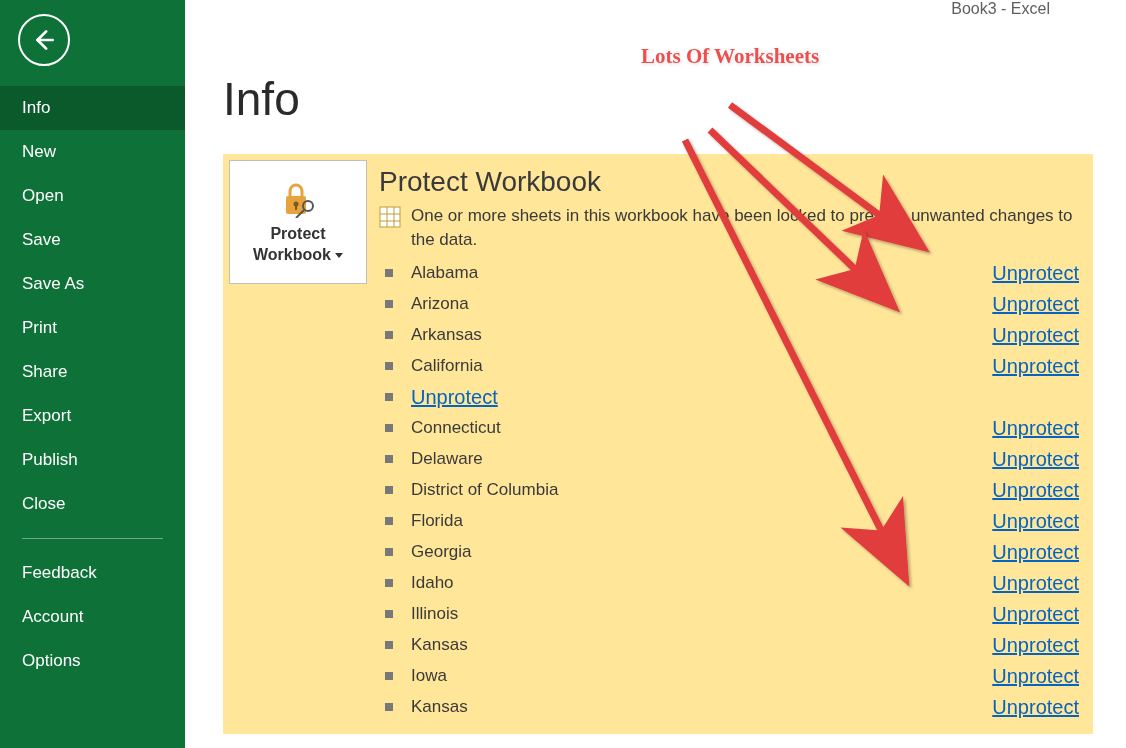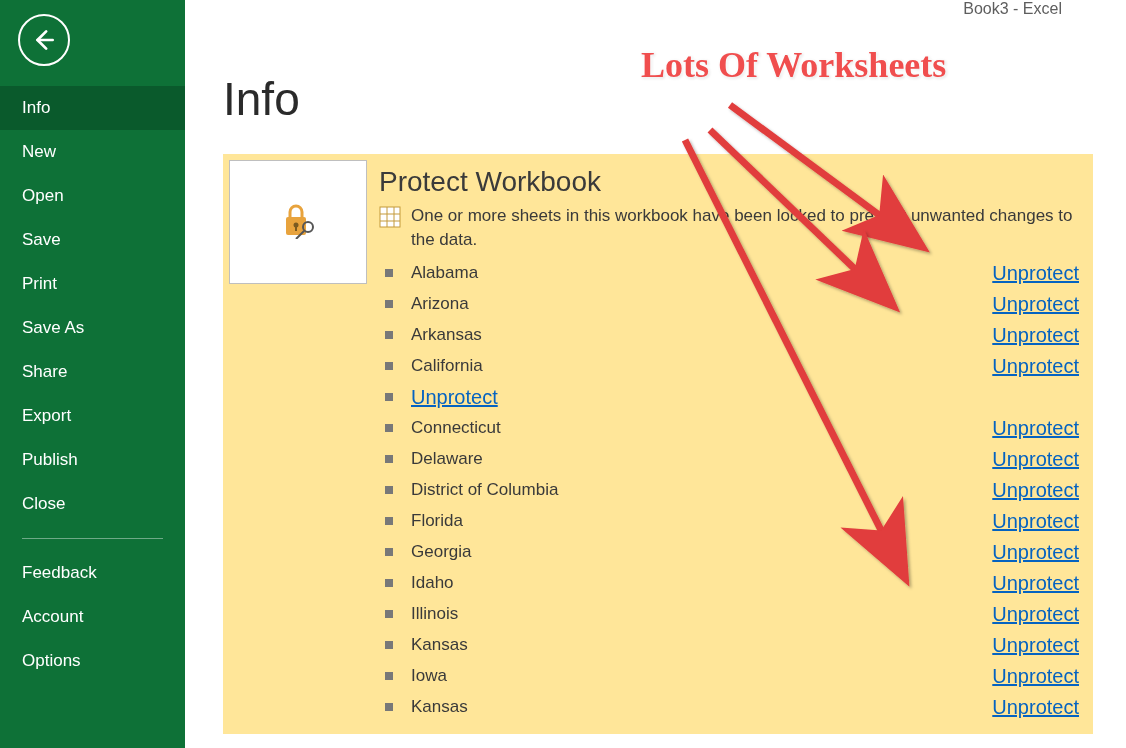--- a/index.html
+++ b/index.html
@@ -46,21 +46,21 @@
     margin: 12px 22px 12px 22px;
   }
   .main {
     flex: 1;
     background: #ffffff;
     position: relative;
   }
   .title-bar {
     position: absolute;
     top: 0;
-    right: 64px;
+    right: 76px;
     font-size: 16px;
     color: #5e5e5e;
     font-weight: 400;
   }
   .page-title {
     font-size: 46px;
     font-weight: 300;
     color: #2a2a2a;
     margin: 72px 0 0 38px;
   }
@@ -161,21 +161,21 @@
   .annotation {
     position: absolute;
     left: 0; top: 0;
     pointer-events: none;
   }
   .ann-text {
     position: absolute;
     left: 456px;
     top: 44px;
     font-family: "Comic Sans MS", "Segoe Script", cursive;
-    font-size: 36px;
+    font-size: 21px;
     font-weight: 700;
     color: #f04e4e;
     text-shadow: 0 0 5px #ffffff, 0 0 5px #ffffff, 0 0 6px #ffffff, 1px 1px 3px rgba(0,0,0,0.25);
     white-space: nowrap;
   }
 </style>
 </head>
 <body>
 
 <div class="sidebar">
@@ -183,22 +183,22 @@
     <svg viewBox="0 0 24 24">
       <path d="M14 4 L6 12 L14 20" stroke="#ffffff" stroke-width="2.5" fill="none" stroke-linecap="round" stroke-linejoin="round"></path>
       <line x1="6" y1="12" x2="20" y2="12" stroke="#ffffff" stroke-width="2.5" stroke-linecap="round"></line>
     </svg>
   </div>
   <div id="nav-main">
       <div class="nav-item active">Info</div>
       <div class="nav-item">New</div>
       <div class="nav-item">Open</div>
       <div class="nav-item">Save</div>
+      <div class="nav-item">Save As</div>
       <div class="nav-item">Print</div>
-      <div class="nav-item">Save As</div>
       <div class="nav-item">Share</div>
       <div class="nav-item">Export</div>
       <div class="nav-item">Publish</div>
       <div class="nav-item">Close</div>
     </div>
   <div class="nav-sep"></div>
   <div id="nav-footer">
       <div class="nav-item">Feedback</div>
       <div class="nav-item">Account</div>
       <div class="nav-item">Options</div>
@@ -212,20 +212,24 @@
   <div class="panel">
     <div class="protect-button-box">
       <svg class="lock-icon" viewBox="0 0 44 40">
         <rect x="10" y="18" width="20" height="18" rx="2" fill="#e8a33d"></rect>
         <path d="M14 18 v-5 a6 6 0 0 1 12 0 v5" stroke="#e8a33d" stroke-width="3" fill="none"></path>
         <circle cx="20" cy="26" r="2.5" fill="#7a5a20"></circle>
         <rect x="19" y="27" width="2" height="5" fill="#7a5a20"></rect>
         <circle cx="32" cy="28" r="5" fill="none" stroke="#555" stroke-width="2"></circle>
         <line x1="28" y1="32" x2="20" y2="40" stroke="#555" stroke-width="2"></line>
       </svg>
+      <div class="label">
+        <span>Protect</span><br>
+        <span>Workbook</span><span class="dropdown-caret"></span>
+      </div>
     </div>
 
     <div class="panel-body">
       <div class="panel-heading">Protect Workbook</div>
       <div class="desc-row">
         <svg class="sheet-icon" viewBox="0 0 22 22">
           <rect x="1" y="1" width="20" height="20" fill="#fff" stroke="#c49a3a" stroke-width="1"></rect>
           <line x1="1" y1="8" x2="21" y2="8" stroke="#c49a3a"></line>
           <line x1="1" y1="15" x2="21" y2="15" stroke="#c49a3a"></line>
           <line x1="8" y1="1" x2="8" y2="21" stroke="#c49a3a"></line>

